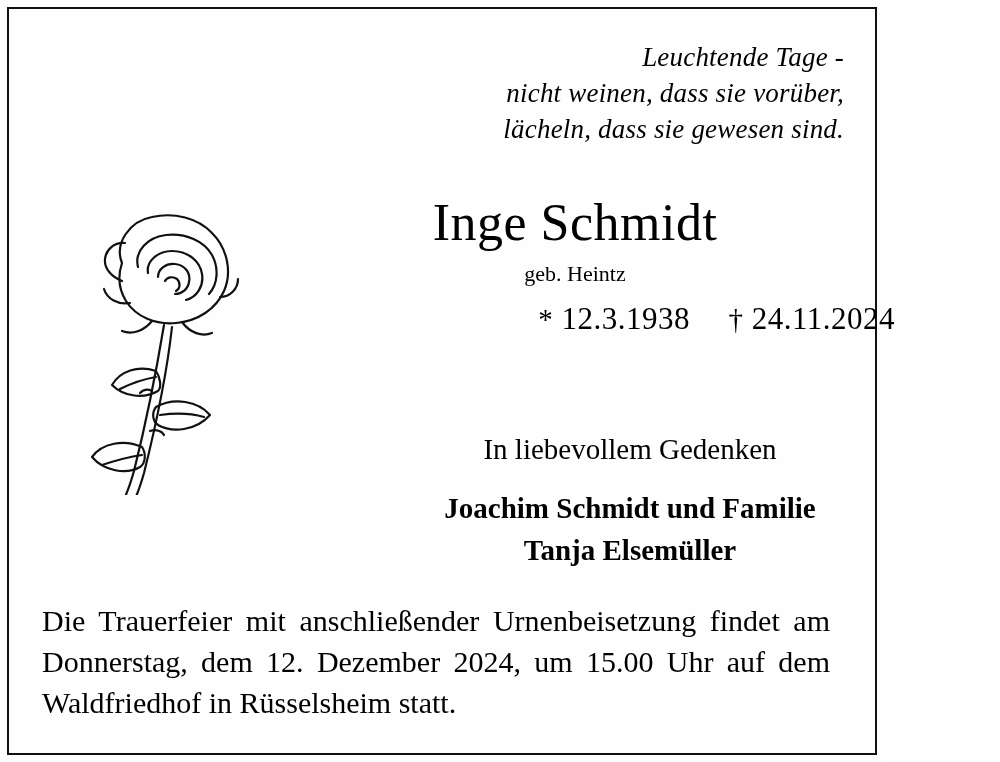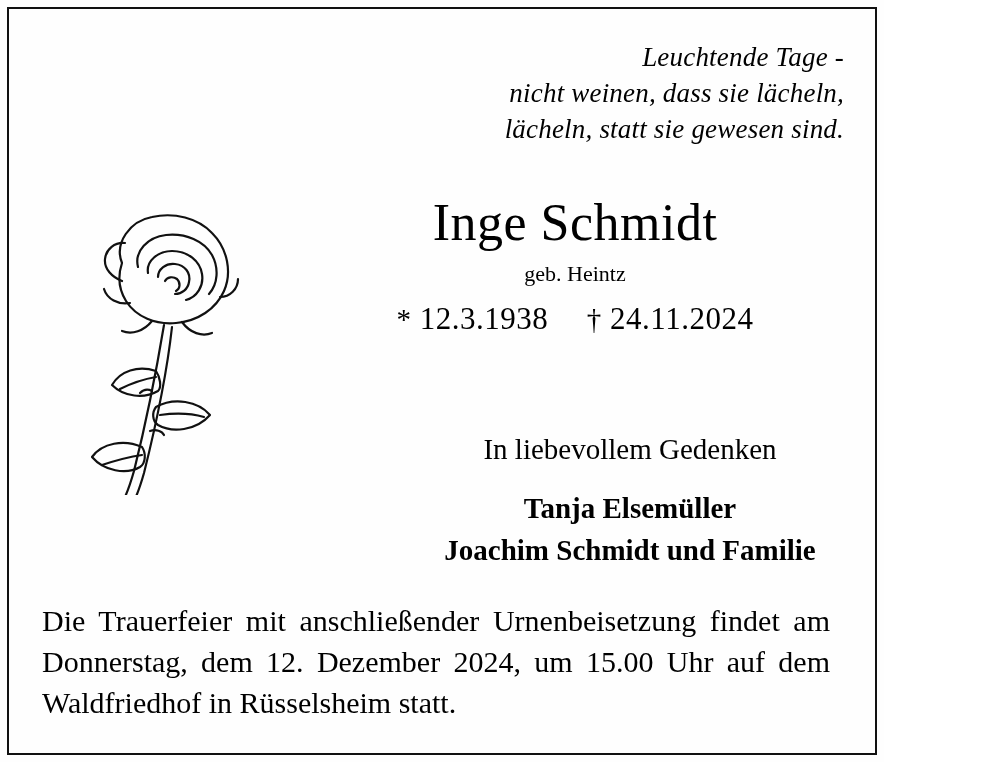--- a/index.html
+++ b/index.html
@@ -93,20 +93,21 @@
   }
   .maiden-name {
     font-size: 22px;
     margin-top: 10px;
     line-height: 1.2;
   }
   .dates {
     font-size: 31px;
     margin-top: 14px;
     letter-spacing: 0.5px;
+    text-align: right;
   }
   .dates .sym {
     font-size: 29px;
   }
   .dates .gap {
     display: inline-block;
     width: 22px;
   }
 
   .memorial {
@@ -144,22 +145,22 @@
 
 <div class="obituary">
 
   <div class="frame-top"></div>
   <div class="frame-left"></div>
   <div class="frame-right"></div>
   <div class="frame-bottom"></div>
 
   <div class="verse">
     <div>Leuchtende Tage -</div>
-    <div>nicht weinen, dass sie lächeln,</div>
-    <div>lächeln, statt sie gewesen sind.</div>
+    <div>nicht weinen, dass sie vorüber,</div>
+    <div>lächeln, dass sie gewesen sind.</div>
   </div>
 
   <div class="rose">
     <svg viewBox="0 0 210 310" width="210" height="310" xmlns="http://www.w3.org/2000/svg">
       <g fill="none" stroke="#111" stroke-width="2.2" stroke-linecap="round" stroke-linejoin="round">
 
         <path d="M70 78 C62 58 78 36 100 32 C122 27 146 33 160 48 C176 64 180 88 172 106
                  C164 124 146 136 124 138 C104 140 84 132 74 116 C66 103 66 90 70 78 Z"></path>
 
         <path d="M86 82 C82 66 96 52 114 50 C134 48 152 56 160 70 C167 83 166 99 157 109"></path>
@@ -199,20 +200,20 @@
       <span>12.3.1938</span>
       <span class="gap"></span>
       <span class="sym">†</span>
       <span>24.11.2024</span>
     </div>
   </div>
 
   <div class="memorial">
     <div class="memorial-line">In liebevollem Gedenken</div>
     <div class="mourners">
+      <div>Joachim Schmidt und Familie</div>
       <div>Tanja Elsemüller</div>
-      <div>Joachim Schmidt und Familie</div>
     </div>
   </div>
 
   <div class="service-text">Die Trauerfeier mit anschließender Urnenbeisetzung findet am Donnerstag, dem 12. Dezember 2024, um 15.00 Uhr auf dem Waldfriedhof in Rüsselsheim statt.</div>
 
 </div>
 
 </body></html>

